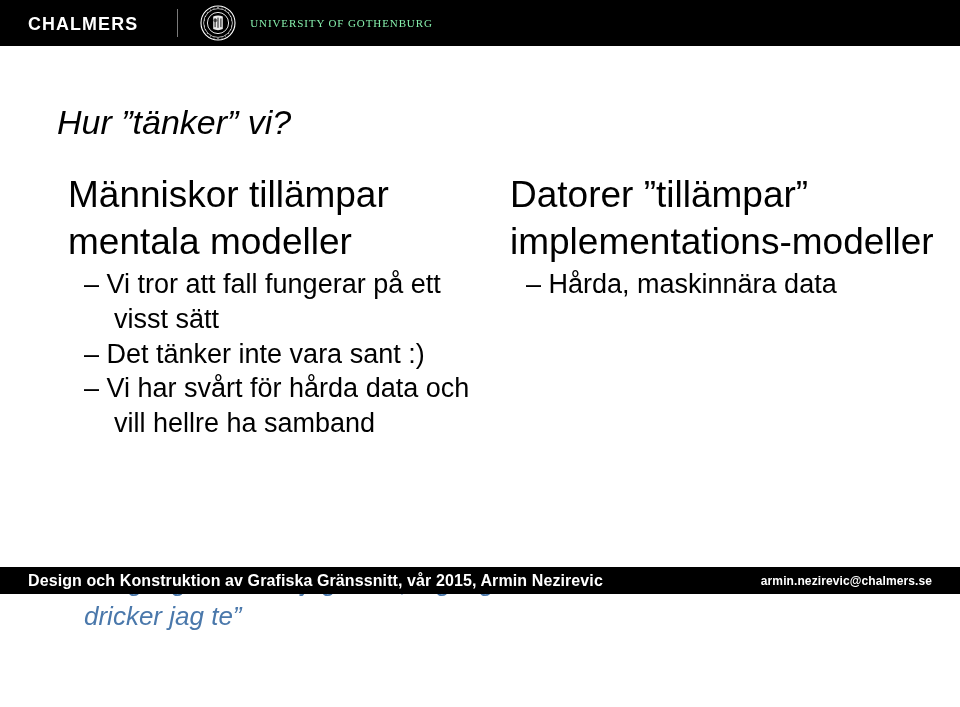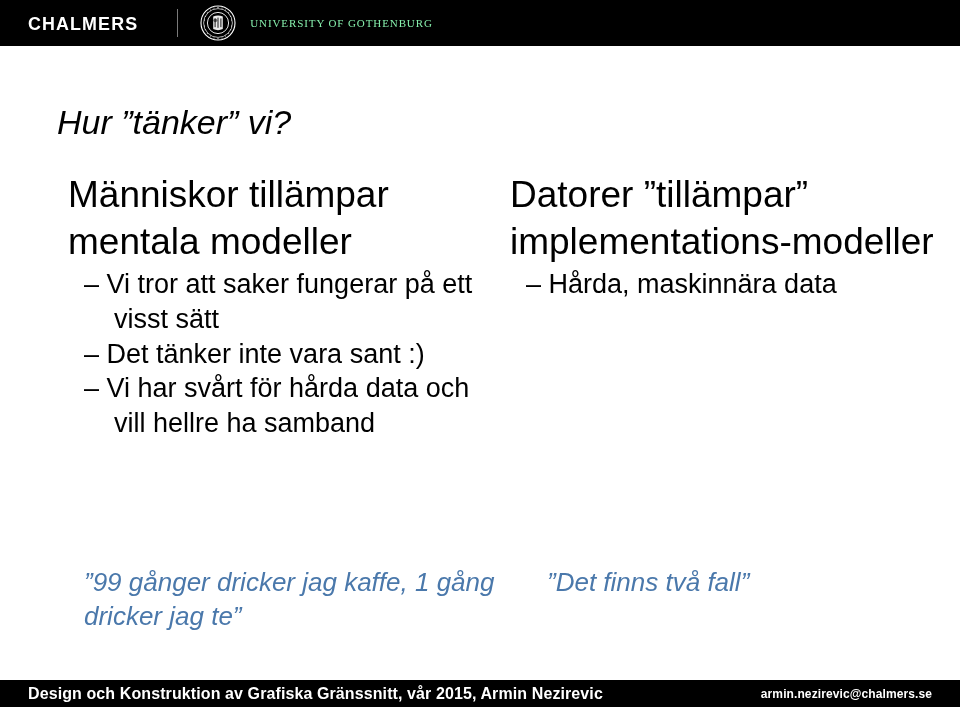--- a/index.html
+++ b/index.html
@@ -13,21 +13,21 @@
     height: 707px;
     font-family: "Liberation Sans", "DejaVu Sans", sans-serif;
     color: #000000;
     overflow: hidden;
     position: relative;
   }
 
   .slide {
     position: relative;
     width: 960px;
-    height: 707px;
+    height: 594px;
     background: #ffffff;
     display: flex;
     flex-direction: column;
   }
 
   
   .header-bar {
     position: relative;
     height: 46px;
     background: #000000;
@@ -246,21 +246,21 @@
 
   <div class="slide-body">
 
     <h1 class="slide-title">Hur ”tänker” vi?</h1>
 
     <div class="columns">
 
       <div class="col col-left">
         <p class="lead">Människor tillämpar mentala modeller</p>
         <ul class="bullets">
-          <li>– Vi tror att saker fungerar på ett visst sätt</li>
+          <li>– Vi tror att fall fungerar på ett visst sätt</li>
           <li>– Det tänker inte vara sant  :)</li>
           <li>– Vi har svårt för hårda data och vill hellre ha samband</li>
         </ul>
       </div>
 
       <div class="col col-right">
         <p class="lead">Datorer ”tillämpar” implementations-modeller</p>
         <ul class="bullets">
           <li>– Hårda, maskinnära data</li>
         </ul>

